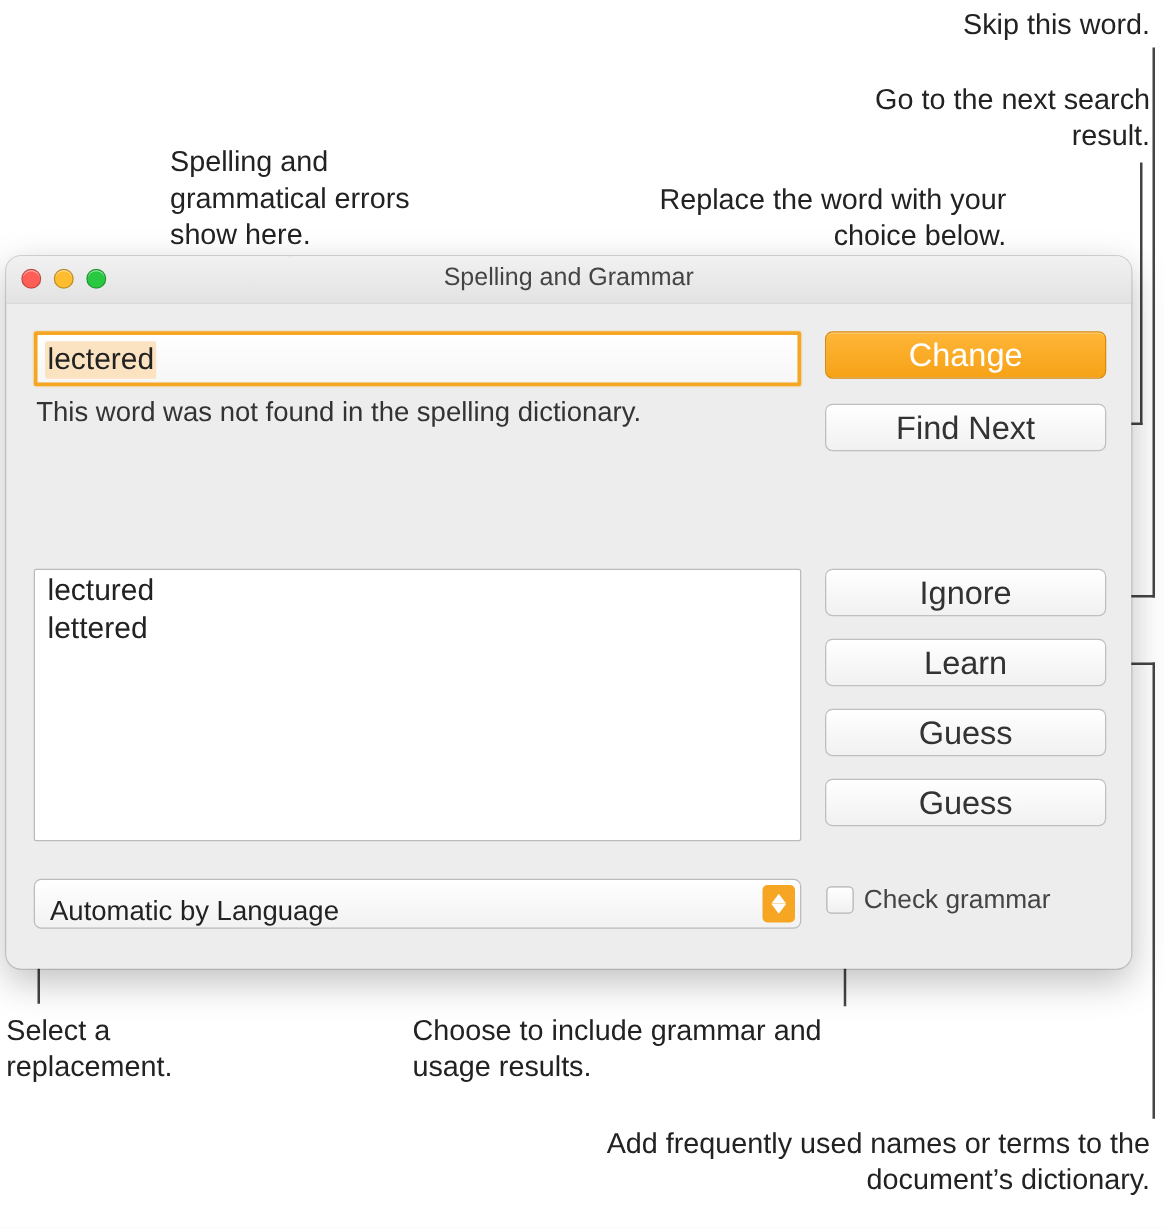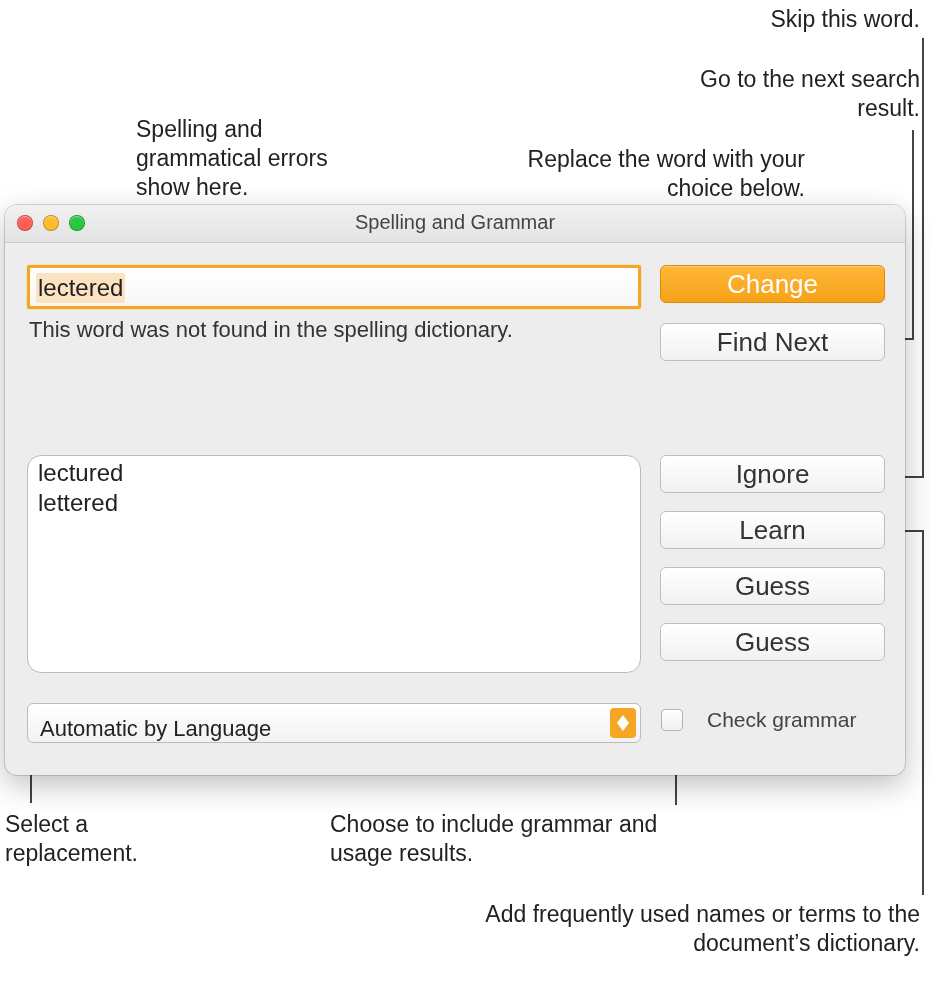--- a/index.html
+++ b/index.html
@@ -106,21 +106,21 @@
   }
 
   .suggestion-box {
     position: absolute;
     left: 22px;
     top: 250px;
     width: 614px;
     height: 218px;
     background: #fff;
     border: 1px solid #bbb;
-    border-radius: 14px;
+    border-radius: 2px;
     padding: 2px 0;
     font-size: 24px;
   }
   .suggestion-box .item {
     padding: 1px 10px;
     cursor: default;
   }
 
   .lang-select {
     position: absolute;
@@ -182,21 +182,21 @@
   .btn.define   { top: 362px; }
   .btn.guess    { top: 418px; }
 
   
   .cbwrap {
     position: absolute;
     left: 656px;
     top: 503px;
     display: flex;
     align-items: center;
-    gap: 24px;
+    gap: 8px;
     font-size: 21px;
     color: #444;
   }
   .cbwrap .box {
     width: 22px; height: 22px;
     border: 1px solid #b5b5b5;
     border-radius: 4px;
     background: linear-gradient(#fff,#f0f0f0);
   }
 

